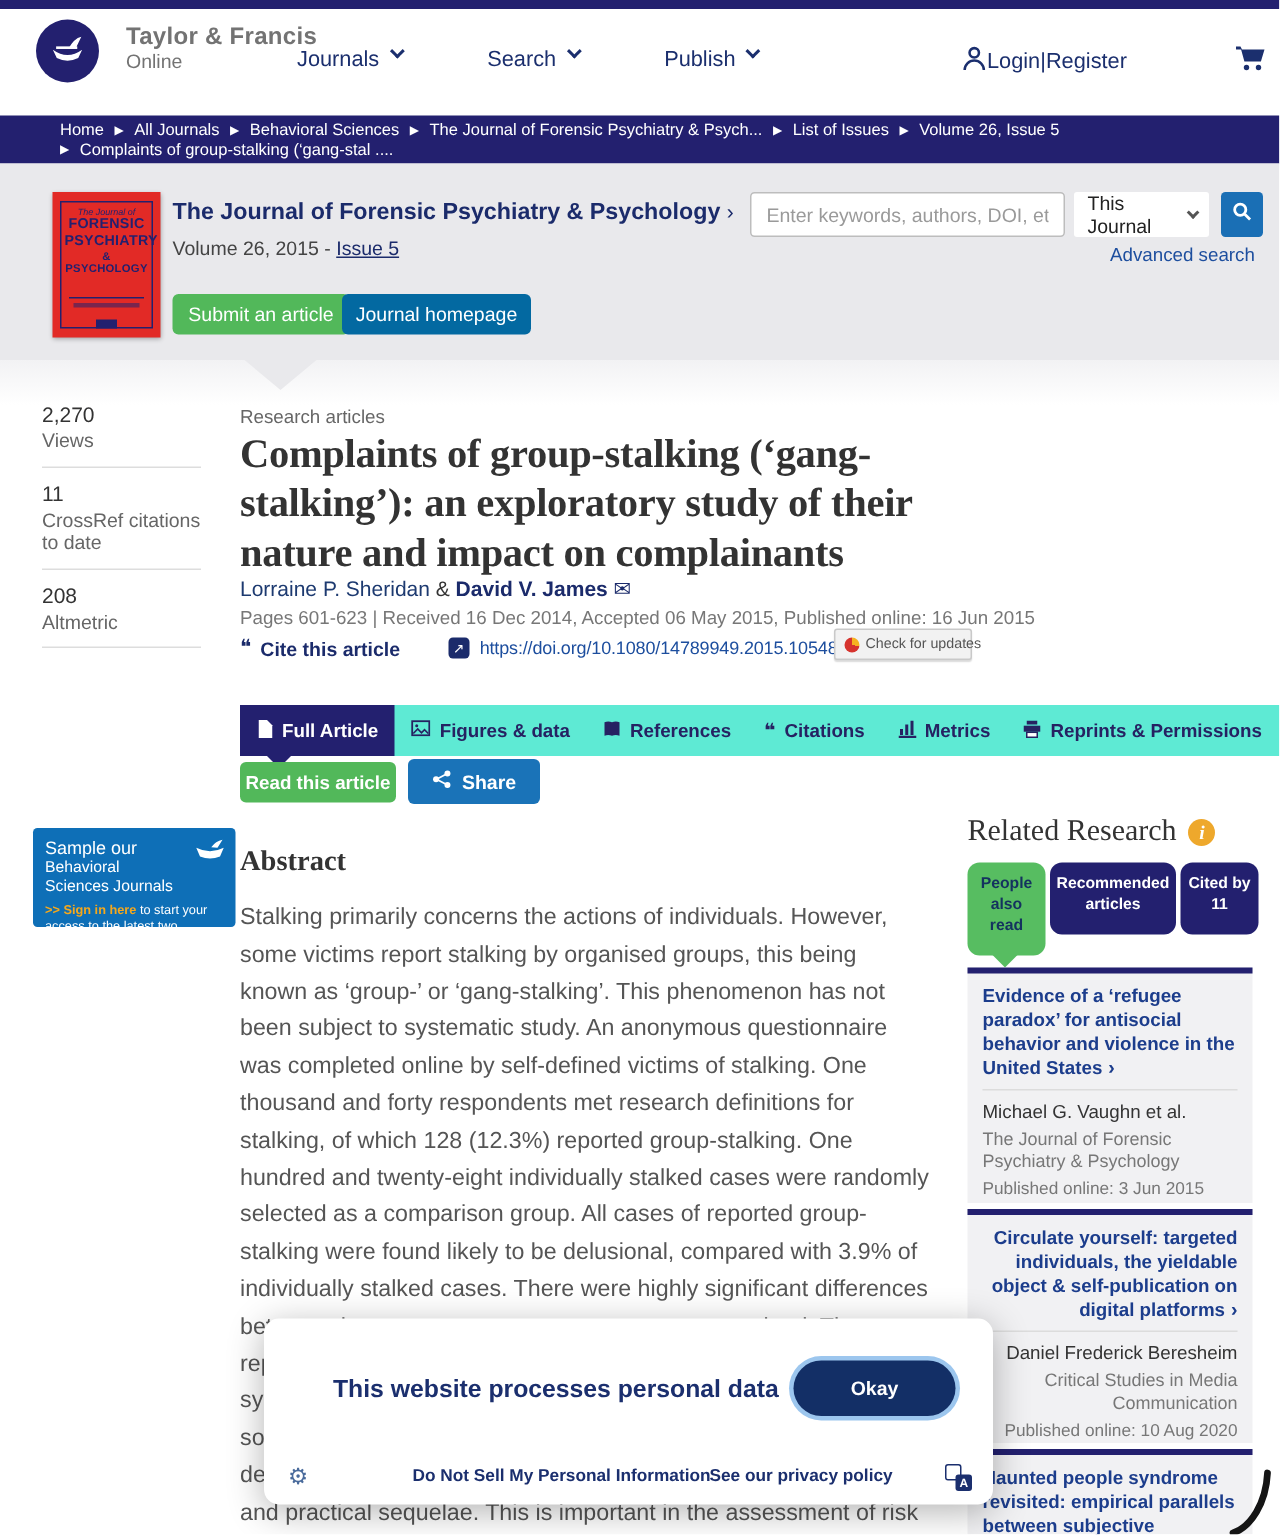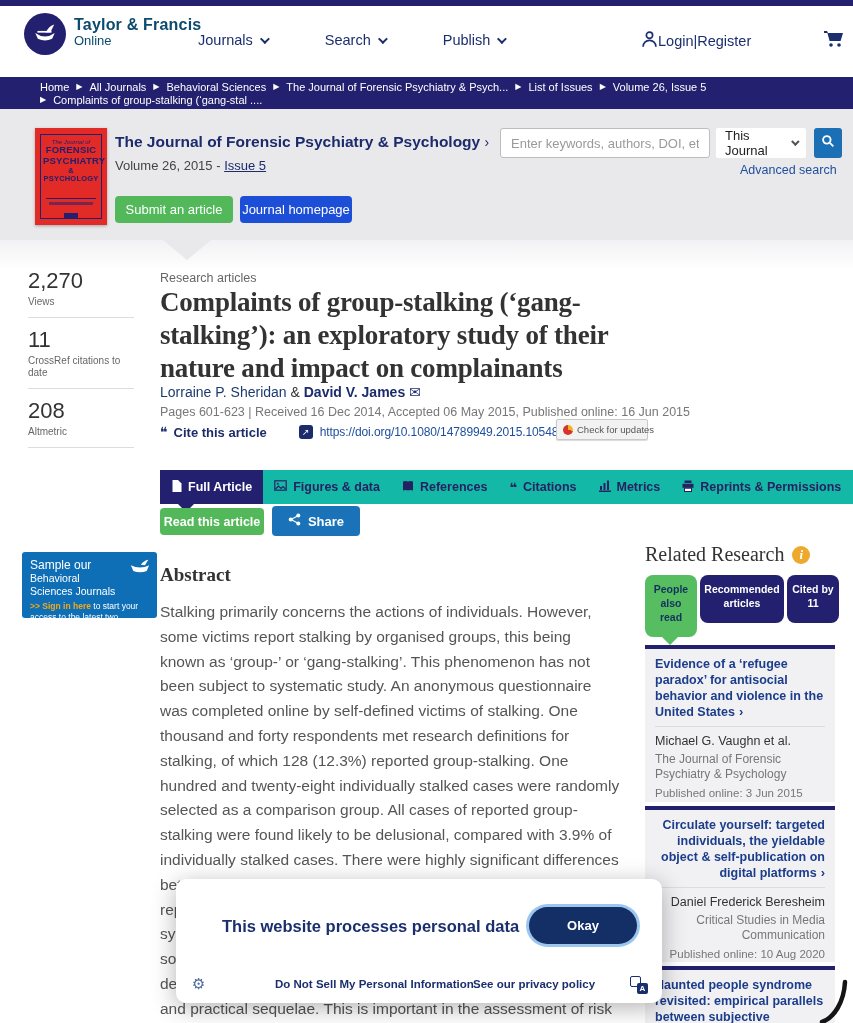--- a/index.html
+++ b/index.html
@@ -5,25 +5,25 @@
   * { margin:0; padding:0; box-sizing:border-box; }
   html,body { background:#fff; }
   body { font-family:"Liberation Sans","DejaVu Sans",sans-serif; color:#333; }
   .page { position:relative; width:853px; height:1023px; overflow:hidden; background:#fff; margin:0 auto; }
   .abs { position:absolute; }
   .serif { font-family:"Liberation Serif","DejaVu Serif",serif; }
 
   
   .topbar { left:0; top:0; width:853px; height:6px; background:#23206f; }
   .logo-circle { left:24px; top:13px; width:42px; height:42px; border-radius:50%; background:#23206f; display:flex; align-items:center; justify-content:center; }
-  .logo-text { left:74px; top:16px; color:#0c4a6e; line-height:1.1; }
+  .logo-text { left:84px; top:16px; color:#737373; line-height:1.1; }
   .logo-text .l1 { font-size:16px; font-weight:bold; letter-spacing:.2px; }
   .logo-text .l2 { font-size:13px; }
   .mainnav { top:32px; left:198px; display:flex; gap:58px; }
-  .navitem { color:#1b2f6e; font-size:14.5px; display:flex; align-items:center; gap:7px; cursor:pointer; }
+  .navitem { color:#1b2f6e; font-size:14.5px; display:flex; gap:7px; cursor:pointer; }
   .chev { width:7px; height:7px; border-right:2px solid #1b2f6e; border-bottom:2px solid #1b2f6e; transform:rotate(45deg) translateY(-2px); display:inline-block; }
   .account { top:30px; left:641px; display:flex; align-items:center; gap:0; color:#1b2f6e; font-size:14.5px; }
   .cart { top:30px; left:824px; }
 
   
   .crumbbar { left:0; top:77px; width:853px; height:32px; background:#23206f; color:#fff; font-size:11px; }
   .crumbline { position:absolute; left:40px; display:flex; align-items:center; gap:7px; white-space:nowrap; }
   .crumb-arrow { font-size:8px; line-height:1; position:relative; top:0px; }
   .crumbbar a { color:#fff; text-decoration:none; }
 
@@ -38,53 +38,53 @@
   .cover-t3 { font-size:7.5px; font-weight:bold; }
   .cover-rule { border-top:1px solid #23206f; margin:14px 3px 3px; }
   .cover-meta { height:3px; background:#23206f; opacity:.55; margin:2px 6px; }
   .cover-mark { width:14px; height:6px; background:#23206f; margin:8px auto 0; }
   .jtitle { left:115px; top:133px; font-size:15.5px; font-weight:bold; color:#1b2b6b; cursor:pointer; }
   .jangle { font-weight:normal; font-size:14px; }
   .jvol { left:115px; top:158px; font-size:13px; color:#444;text-align:center; }
   .jvol a { color:#1b2b6b; text-decoration:underline; cursor:pointer; }
   .btn { display:inline-flex; align-items:center; justify-content:center; border-radius:4px; color:#fff; cursor:pointer; }
   .btn-submit { left:115px; top:196px; width:118px; height:27px; background:#52b85a; font-size:13px; }
-  .btn-home { left:240px; top:196px; width:112px; height:27px; background:#1d4ed8; font-size:13px; }
+  .btn-home { left:228px; top:196px; width:126px; height:27px; background:#0369a1; font-size:13px; }
   .searchbox { left:500px; top:128px; width:210px; height:30px; border:1px solid #bdbdbd; border-radius:3px; background:#fff; font-size:13px; color:#333; padding:0 10px; font-family:inherit; }
   .searchbox::placeholder { color:#9a9a9a; }
   .scope { left:716px; top:128px; width:90px; height:30px; background:#fff; border-radius:2px; display:flex; align-items:center; justify-content:space-between; padding:0 9px; font-size:13px; color:#222; cursor:pointer; }
   .scope .chev { border-color:#555; width:6px; height:6px; }
   .searchbtn { left:814px; top:128px; width:28px; height:30px; background:#1a6fb5; border-radius:3px; display:flex; align-items:center; justify-content:center; cursor:pointer; }
   .advsearch { left:740px; top:163px; font-size:12.5px; color:#1d4e9e; cursor:pointer; }
 
   
   .metrics { left:28px; top:268px; width:106px; }
-  .metric-val { font-size:22px; color:#333; }
-  .metric-lab { font-size:10px; color:#666; line-height:1.2; margin-top:2px; }
+  .metric-val { font-size:14px; color:#333; }
+  .metric-lab { font-size:13px; color:#666; line-height:1.2; margin-top:2px; }
   .metric-hr { border:none; border-top:1px solid #ddd; margin:9px 0; }
 
   
   .cat { left:160px; top:271px; font-size:12.5px; color:#666; }
   .atitle { left:160px; top:286px; width:505px; font-size:27px; font-weight:bold; color:#333; line-height:33px; letter-spacing:-.2px; }
   .authors { left:160px; top:384px; font-size:14px; color:#333; }
   .authors .a1 { color:#1d3a70; cursor:pointer; }
   .authors .a2 { color:#1b2b6b; font-weight:bold; cursor:pointer; }
   .authors .env { color:#1b2b6b; font-size:14px; }
   .ameta { left:160px; top:405px; font-size:12.5px; color:#777; }
   .citerow { left:160px; top:424px; display:flex; align-items:center; font-size:13px; }
   .q-glyph { font-family:"DejaVu Sans",sans-serif; color:#1b2b6b; font-size:14px; margin-right:6px; }
   .citelab { color:#1b2b6b; font-weight:bold; cursor:pointer; }
   .doiicon { width:14px; height:14px; background:#1b2b6b; border-radius:3px; color:#fff; font-size:9px; display:inline-flex; align-items:center; justify-content:center; margin:0 7px 0 32px; }
   .doi { color:#1d4e9e; font-size:12px; letter-spacing:-.1px; cursor:pointer; }
   .chk { left:556px; top:419px; width:92px; height:21px; background:#f2f2f2; border:1px solid #c9c9c9; border-radius:2px; display:flex; align-items:center; gap:4px; padding:0 6px; cursor:pointer; box-shadow:0 1px 1px rgba(0,0,0,.15); }
   .chk-ico { width:10px; height:10px; border-radius:50%; background:conic-gradient(#f6b221 0 100deg,#d6332e 100deg 360deg); flex:none; }
   .chk-lab { font-size:9.5px; color:#555; white-space:nowrap; }
 
   
-  .tabstrip { left:160px; top:470px; width:693px; height:34px; background:#14b8a6; display:flex; align-items:stretch; }
+  .tabstrip { left:160px; top:470px; width:693px; height:34px; background:#5eead4; display:flex; align-items:stretch; }
   .tab { display:flex; align-items:center; gap:6px; padding:0 11px; font-size:12.5px; font-weight:bold; color:#262262; cursor:pointer; }
   .tab svg { flex:none; }
   .tab.active { background:#23206f; color:#fff; }
   .tab-pointer { left:178px; top:504px; width:0; height:0; border-left:8px solid transparent; border-right:8px solid transparent; border-top:8px solid #23206f; }
   .btn-read { left:160px; top:508px; width:104px; height:27px; background:#52b85a; font-size:12.5px; font-weight:bold; border-radius:4px; }
   .btn-share { left:272px; top:506px; width:88px; height:30px; background:#1a73b8; font-size:13px; font-weight:bold; border-radius:4px; gap:7px; }
 
   
   .promo { left:22px; top:552px; width:135px; height:66px; background:#0e6fb7; border-radius:3px; color:#fff; padding:6px 8px; }
   .promo .p1 { font-size:12px; }

